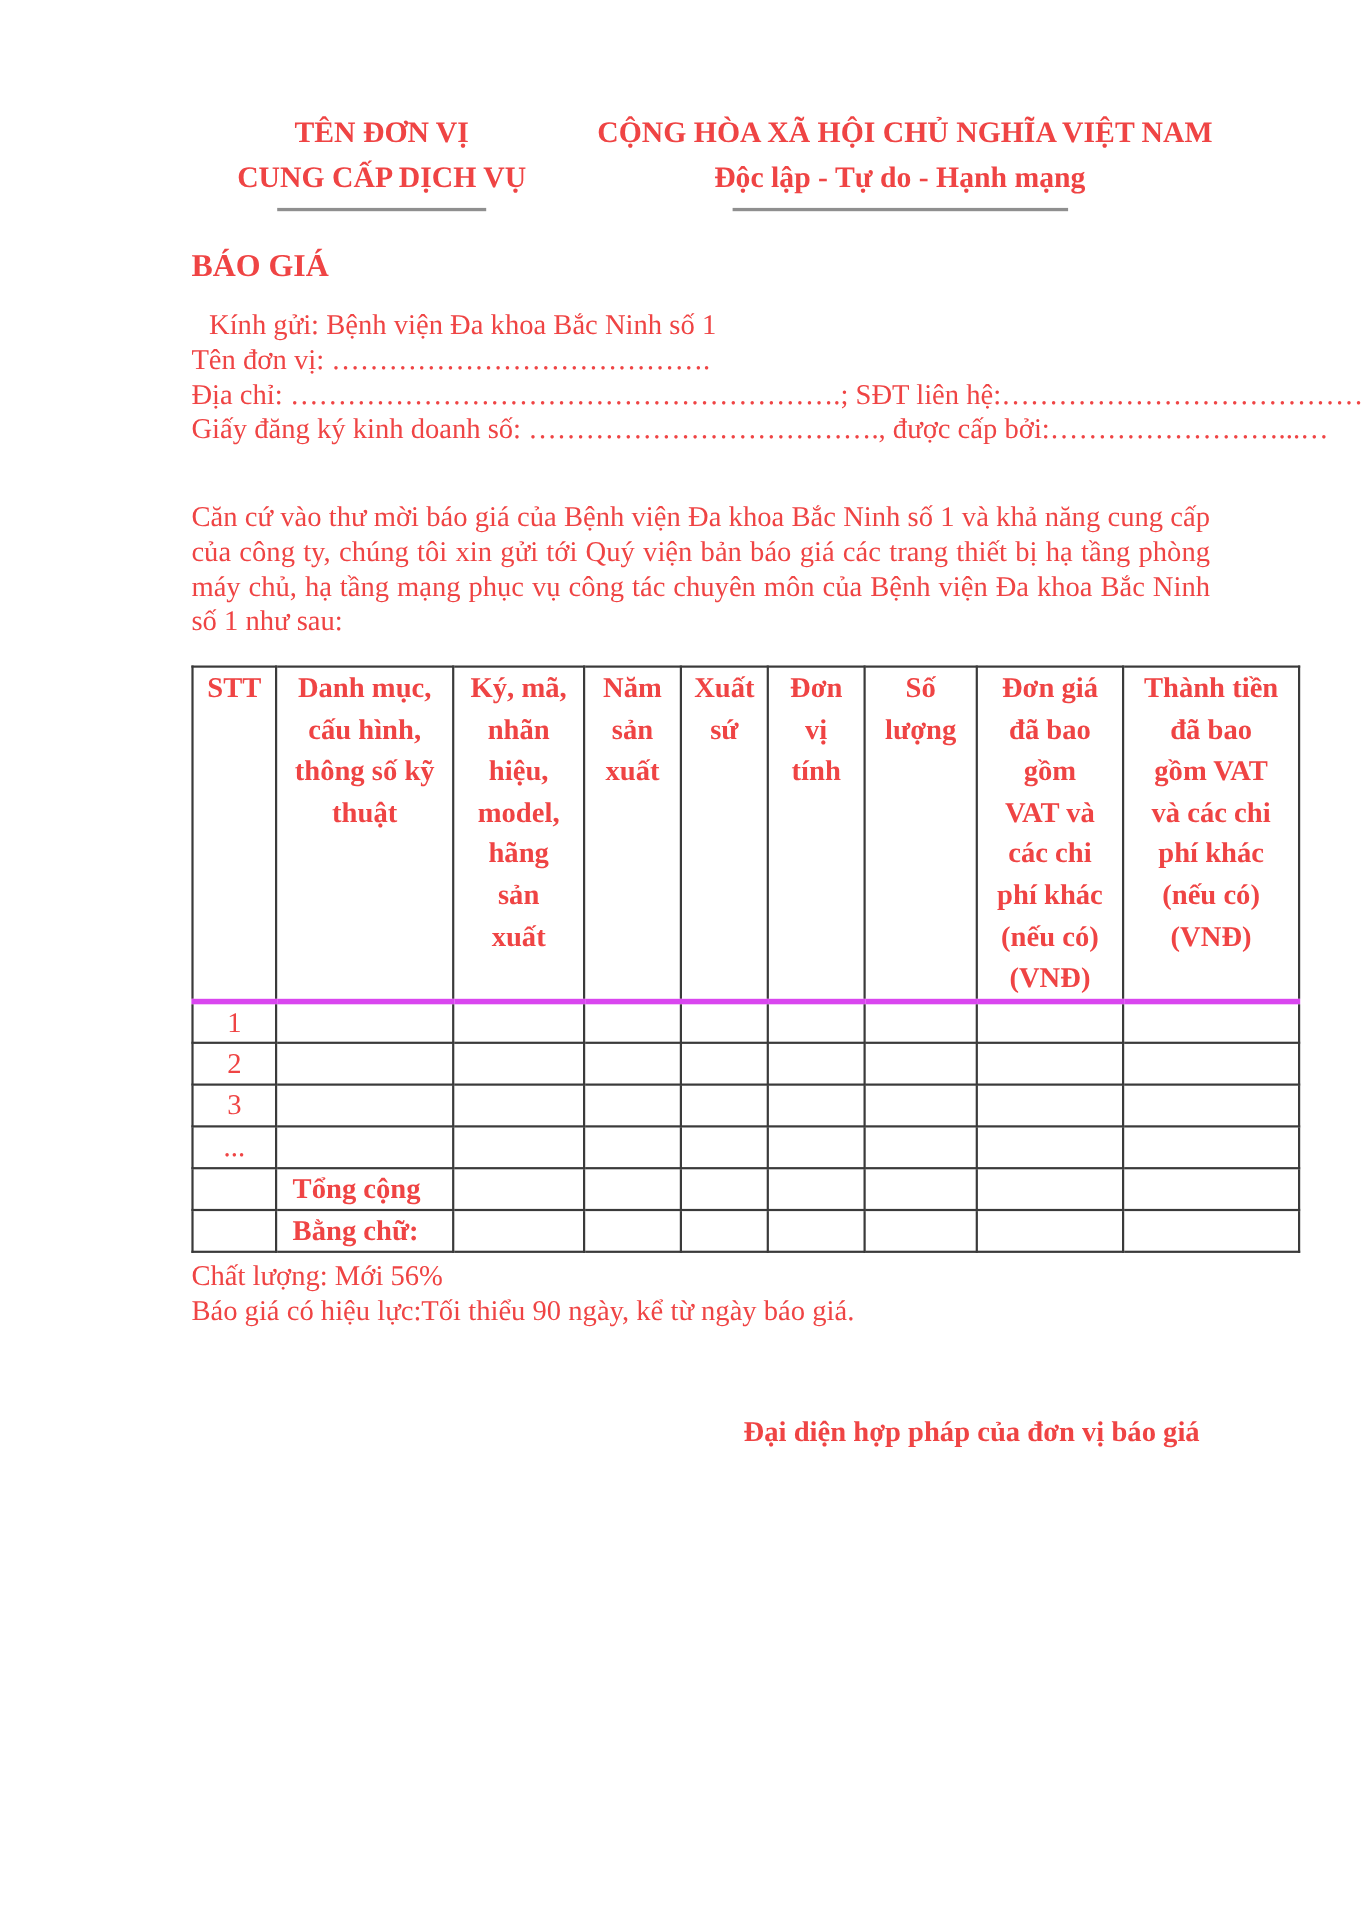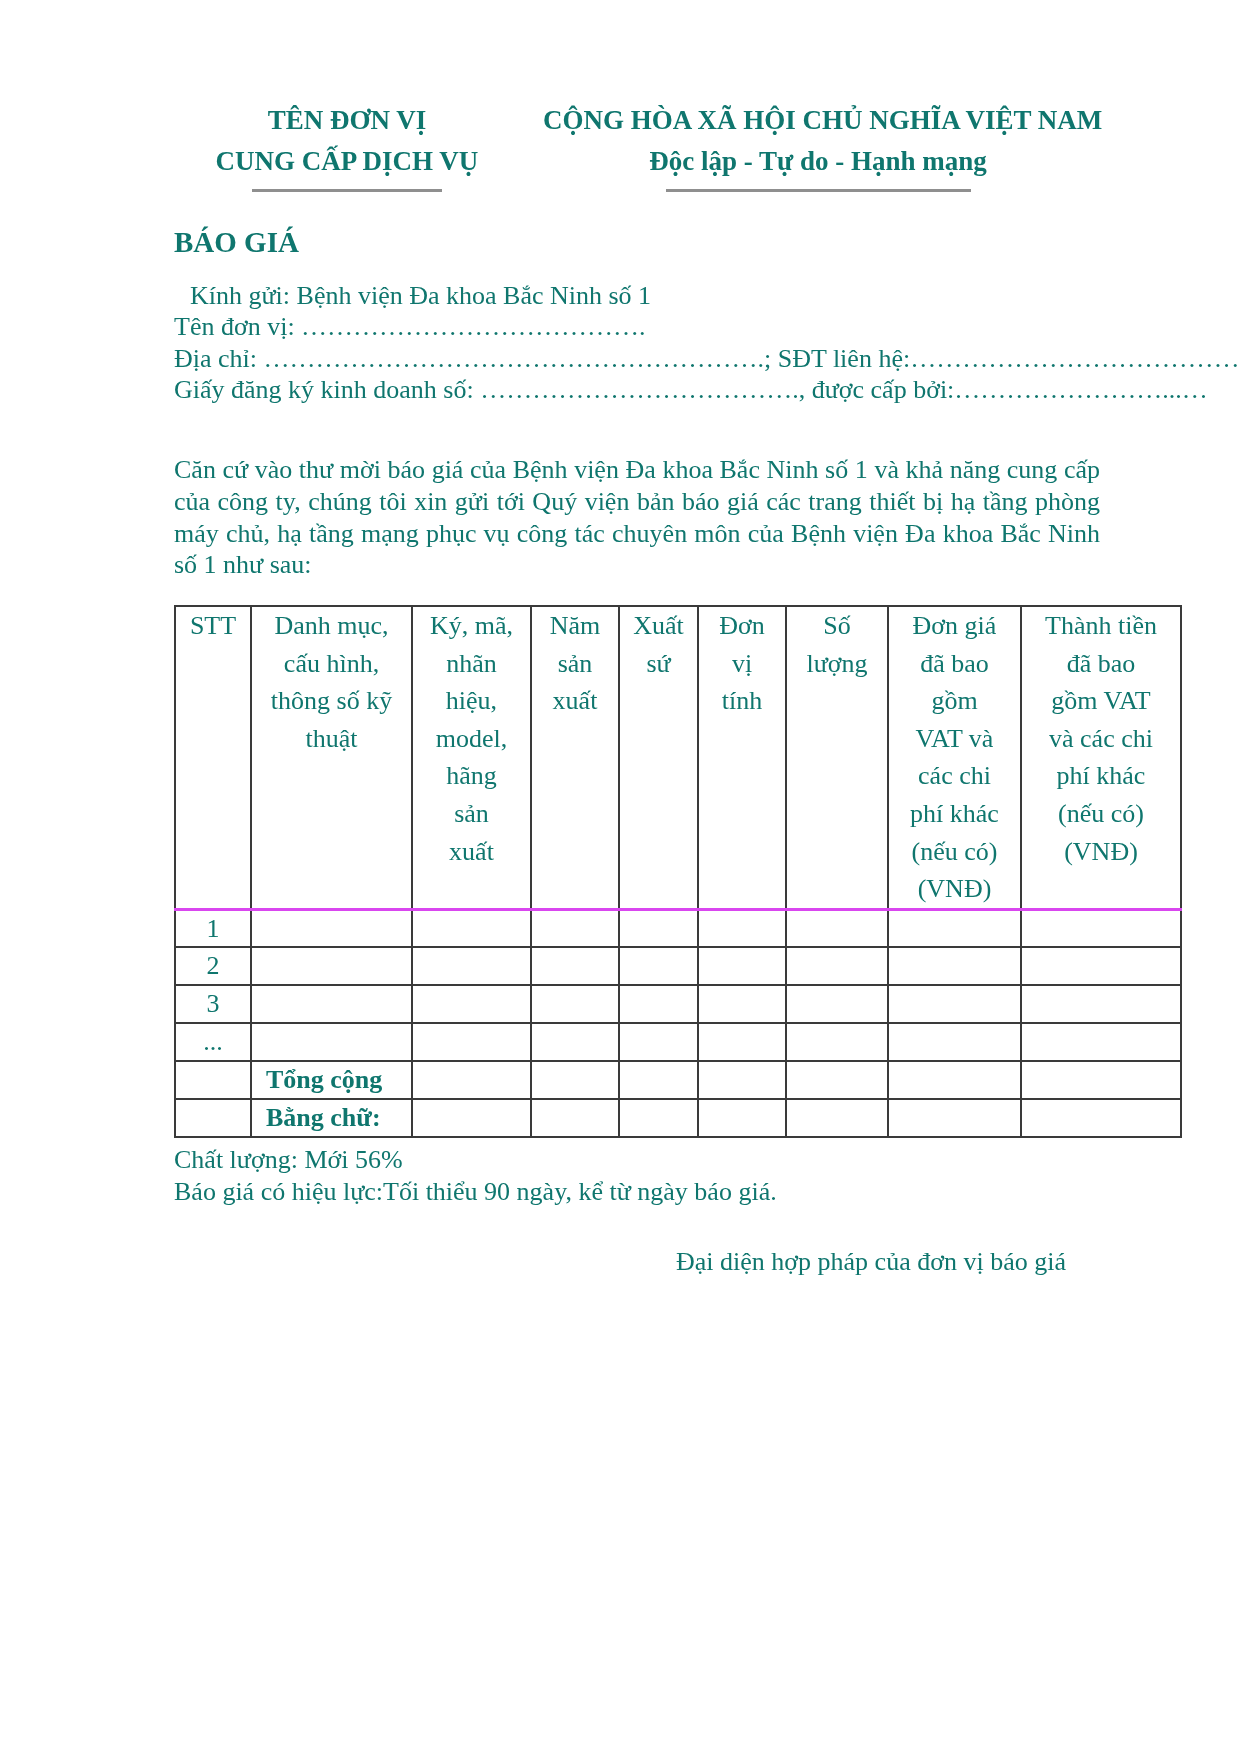--- a/index.html
+++ b/index.html
@@ -3,21 +3,21 @@
 <meta charset="utf-8">
 <style>
   * { margin: 0; padding: 0; box-sizing: border-box; }
   html, body { background: #e8e8e8; }
   .page {
     position: relative;
     width: 1241px;
     height: 1755px;
     background: #ffffff;
     font-family: "Liberation Serif", "DejaVu Serif", serif;
-    color: #0f766e;
+    color: #ef4444;
     overflow: hidden;
     margin: 0 auto;
   }
   
   .hdr-block {
     position: absolute;
     top: 100px;
     text-align: center;
     font-weight: bold;
     font-size: 27px;
@@ -72,25 +72,25 @@
     border-collapse: collapse;
     border: 2px solid #333333;
   }
   table.quote-table th, table.quote-table td {
     border: 2px solid #3a3a3a;
     font-size: 26px;
     overflow: hidden;
   }
   table.quote-table thead tr { height: 300px; }
   table.quote-table thead th {
-    font-weight: normal;
+    font-weight: bold;
     vertical-align: top;
     line-height: 37.6px;
     white-space: pre-line;
-    border-bottom: 3px solid #d946ef;
+    border-bottom: 5px solid #d946ef;
   }
   table.quote-table tbody tr { height: 38px; }
   table.quote-table tbody td {
     text-align: center;
     vertical-align: middle;
     line-height: 34px;
   }
   table.quote-table tbody td.label-cell {
     text-align: left;
     padding-left: 14px;
@@ -104,21 +104,21 @@
     line-height: 31.8px;
   }
   
   .signature {
     position: absolute;
     top: 1245px; left: 676px;
     font-size: 26px;
     line-height: 33px;
     white-space: nowrap;
   }
-  .sig-bold { font-weight: normal; }
+  .sig-bold { font-weight: bold; margin-top: 40px; }
   .sig-italic { font-style: italic; }
 </style>
 </head>
 <body>
 
 <div class="page">
 
   <div class="hdr-block hdr-left">
     <div>TÊN ĐƠN VỊ</div>
     <div>CUNG CẤP DỊCH VỤ</div>

